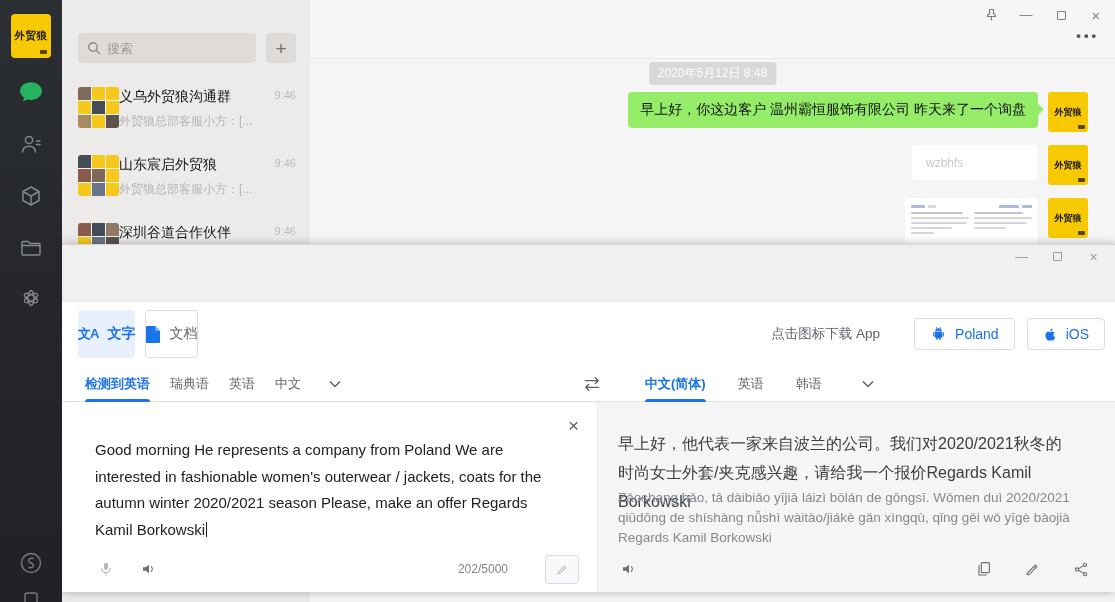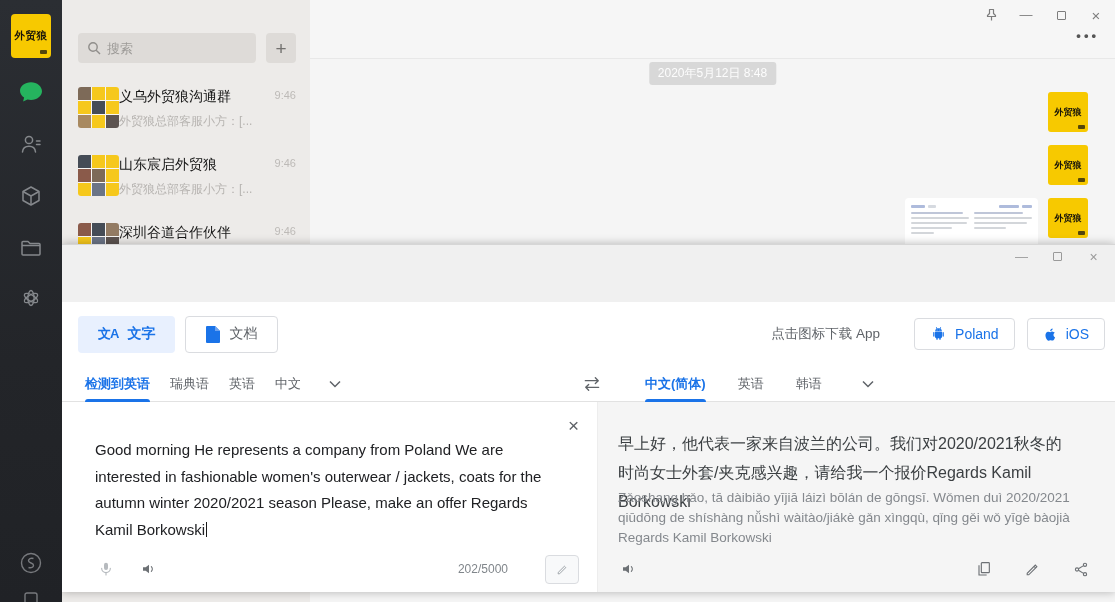--- a/index.html
+++ b/index.html
@@ -62,21 +62,21 @@
 
 
 .tw{position:absolute;left:62px;top:244px;width:1053px;height:348px;background:#fff;z-index:50;box-shadow:0 0 9px rgba(0,0,0,.28);border-top:1px solid #d6d6d6;}
 .tw-titlebar{position:relative;height:57px;background:#f0f0f0;}
 .tw-controls{position:absolute;top:5px;right:15px;display:flex;align-items:center;gap:23px;}
 .twc{color:#9a9a9a;cursor:pointer;display:flex;align-items:center;justify-content:center;width:13px;height:13px;}
 .twc-min{font-size:13px;line-height:4px;}
 .twc-max span{display:block;width:9px;height:9px;border:1.2px solid #9a9a9a;border-radius:1px;}
 .twc-close{font-size:14px;}
 .tw-toolbar{height:64px;display:flex;align-items:center;padding:0 10px 0 16px;background:#fff;}
-.btn-mode{height:37px;padding:0 20px;border-radius:4px;display:flex;align-items:center;gap:9px;font-size:14px;cursor:pointer;flex:none;justify-content:flex-end;}
+.btn-mode{height:48px;padding:0 0;border-radius:4px;display:flex;align-items:center;gap:9px;font-size:14px;cursor:pointer;flex:none;justify-content:flex-end;}
 .btn-text{background:#e8f0fe;color:#1a73e8;font-weight:bold;}
 .ic-wenA{font-size:13px;font-weight:bold;color:#1a73e8;letter-spacing:-1px;}
 .btn-doc{background:#fff;border:1px solid #dadce0;color:#5f6368;margin-left:10px;}
 .dl-hint{margin-left:auto;font-size:13.5px;color:#5f6368;margin-right:22px;}
 .btn-app{height:32px;padding:0 15px;background:#fff;border:1px solid #dadce0;border-radius:4px;color:#1a73e8;font-size:14px;display:flex;align-items:center;gap:8px;cursor:pointer;margin-left:12px;flex:none;}
 .lang-bar{position:relative;height:36px;border-bottom:1px solid #e2e2e2;background:#fff;font-size:13px;color:#5f6368;}
 .lang-left{position:absolute;left:23px;top:0;height:36px;display:flex;align-items:center;gap:20px;}
 .lang-tab{position:relative;height:36px;display:flex;align-items:center;cursor:pointer;white-space:nowrap;}
 .lang-tab.active{color:#1a73e8;font-weight:bold;}
 .lang-tab.active::after{content:"";position:absolute;left:0;right:0;bottom:0;height:3px;background:#1a73e8;border-radius:3px 3px 0 0;}
@@ -238,23 +238,25 @@
         <span class="wc wc-max">
             <span></span>
           </span>
         <span class="wc wc-close">×</span>
       </div>
       <div class="menu-dots">•••</div>
     </div>
     <div class="date-chip">2020年5月12日 8:48</div>
 
     <div class="msg-row mr1">
+      <div class="bubble-green">早上好，你这边客户 温州霸恒服饰有限公司 昨天来了一个询盘</div>
       <div class="msg-avatar">外贸狼</div>
     </div>
     <div class="msg-row mr2">
+      <div class="bubble-white">wzbhfs</div>
       <div class="msg-avatar">外贸狼</div>
     </div>
     <div class="msg-row mr3">
       <div class="bubble-img">
         <div class="shot-top">
             <i style="width:14px"></i>
             <i style="width:8px;background:#d6dae0"></i>
             <i style="width:20px;margin-left:auto"></i>
             <i style="width:10px"></i>
           </div>

